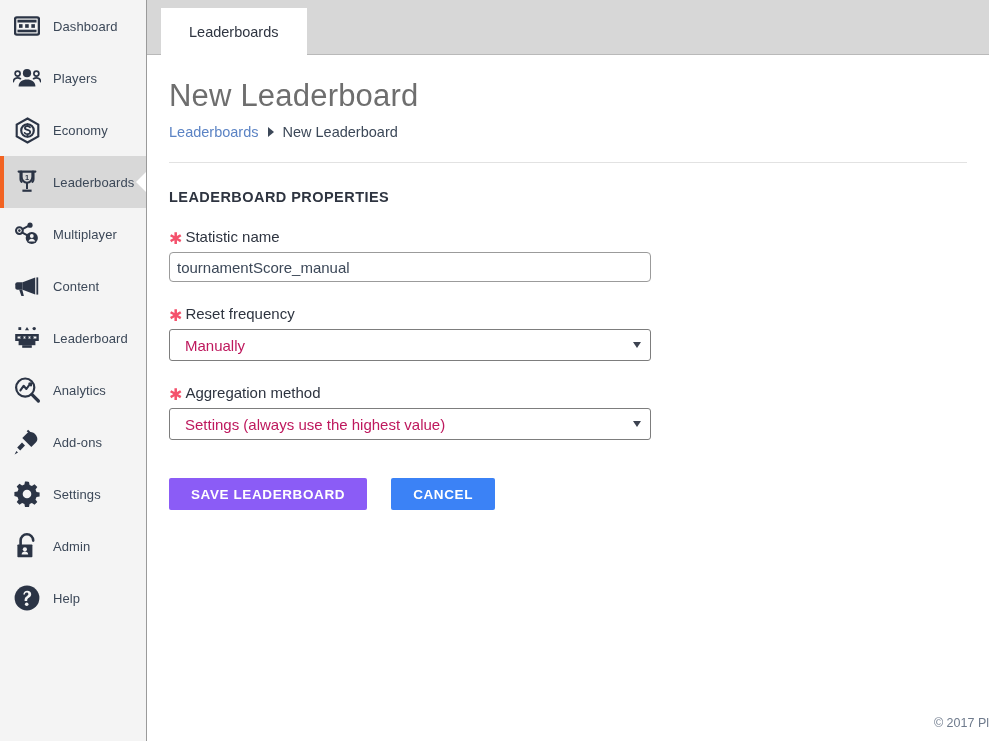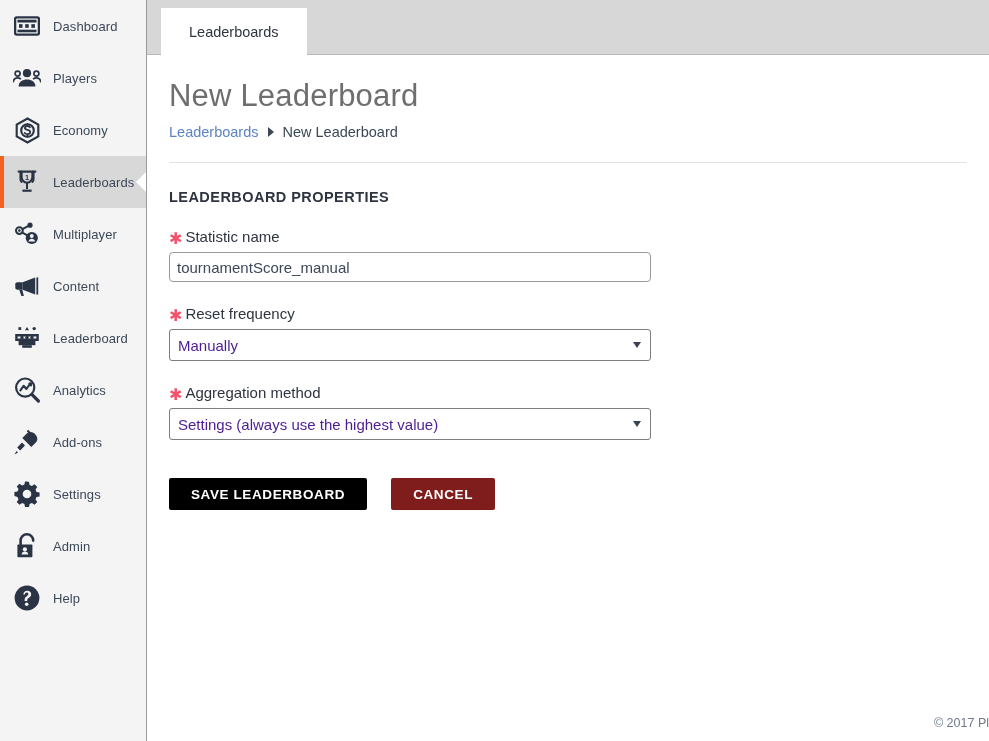--- a/index.html
+++ b/index.html
@@ -199,23 +199,23 @@
   }
   .select-box {
     width: 482px;
     height: 32px;
     box-sizing: border-box;
     border: 1px solid #7d7d7d;
     border-radius: 3px;
     background: #ffffff;
     display: flex;
     align-items: center;
-    padding: 0 8px;
+    padding: 0 15px;
     font-size: 15px;
-    color: #4c1d95;
+    color: #be185d;
     cursor: pointer;
     user-select: none;
   }
   .select-caret {
     position: absolute;
     right: 10px;
     top: 50%;
     transform: translateY(-50%);
     width: 0; height: 0;
     border-left: 4.5px solid transparent;
@@ -458,21 +458,21 @@
         </div>
         <div class="select-wrap">
           <div class="select-box">
             <span>Settings (always use the highest value)</span>
           </div>
           <span class="select-caret"></span>
         </div>
       </div>
 
       <div class="actions">
-        <button class="btn btn-save" style="background: #000000;">SAVE LEADERBOARD</button>
-        <button class="btn btn-cancel" style="background: #7f1d1d;">CANCEL</button>
+        <button class="btn btn-save" style="background: #8b5cf6;">SAVE LEADERBOARD</button>
+        <button class="btn btn-cancel" style="background: #3b82f6;">CANCEL</button>
       </div>
 
     </div>
 
     <div class="footer">© 2017 Pl</div>
   </div>
 </div>
 
 </body></html>

